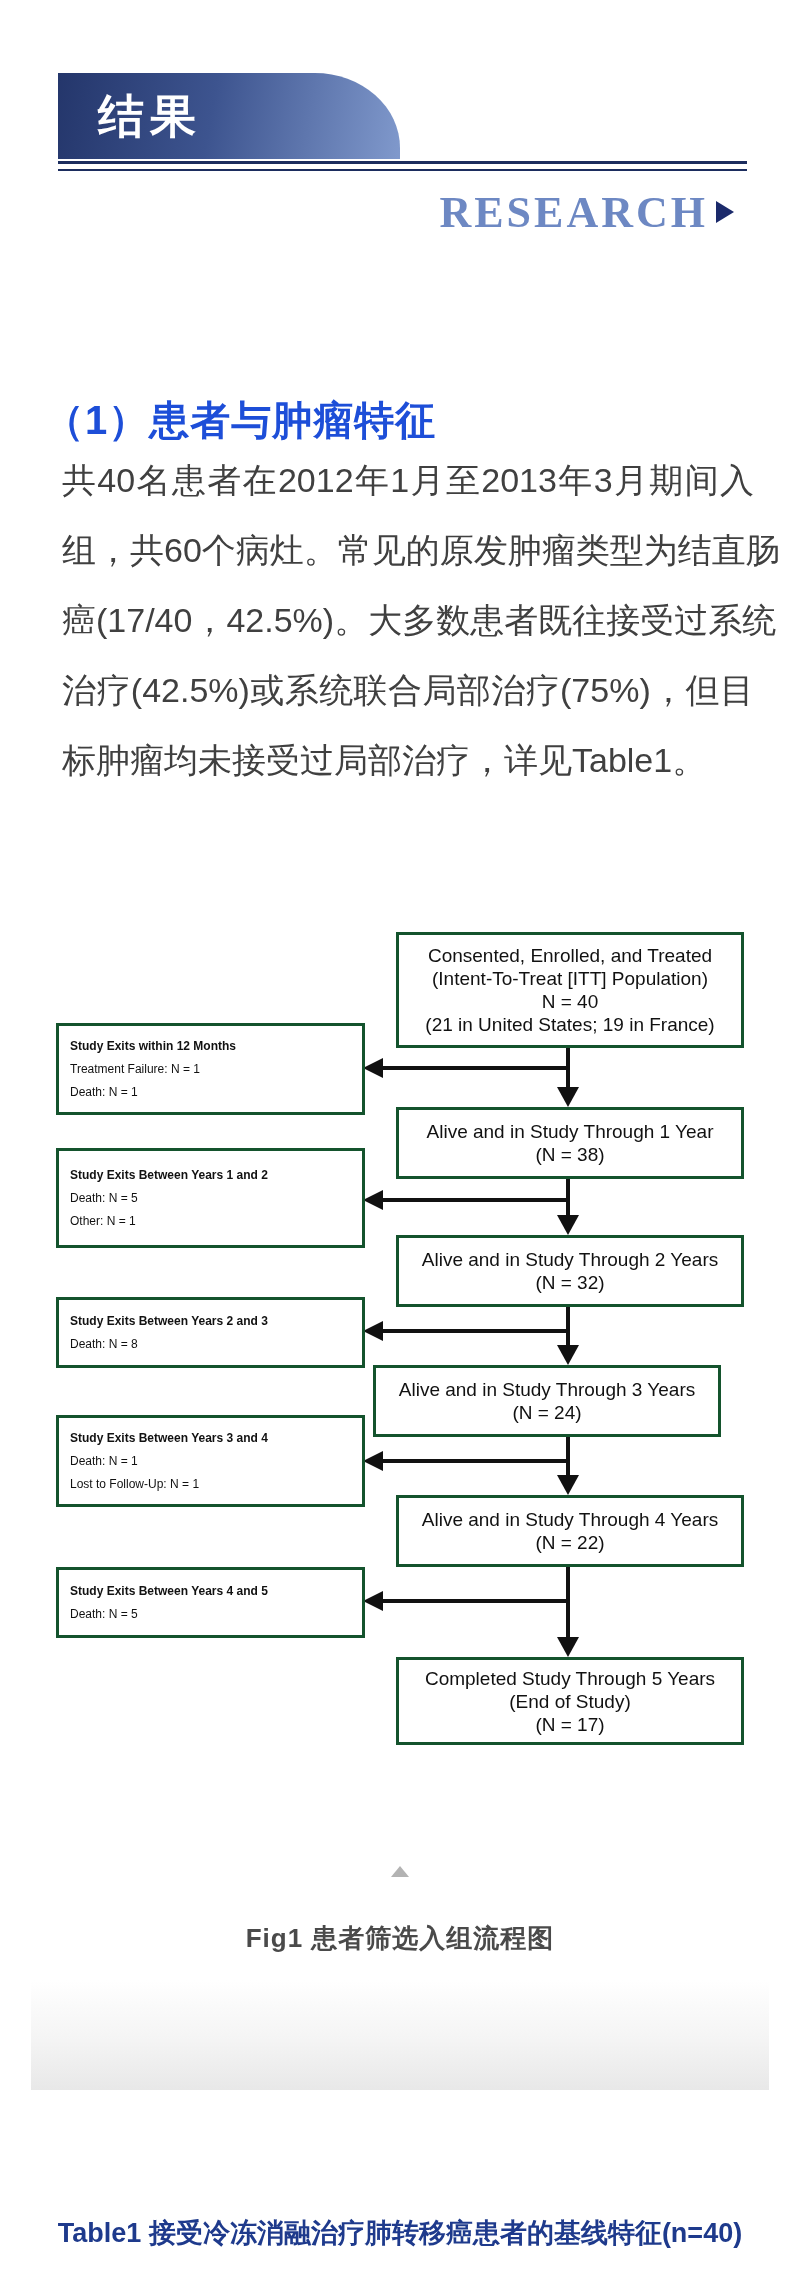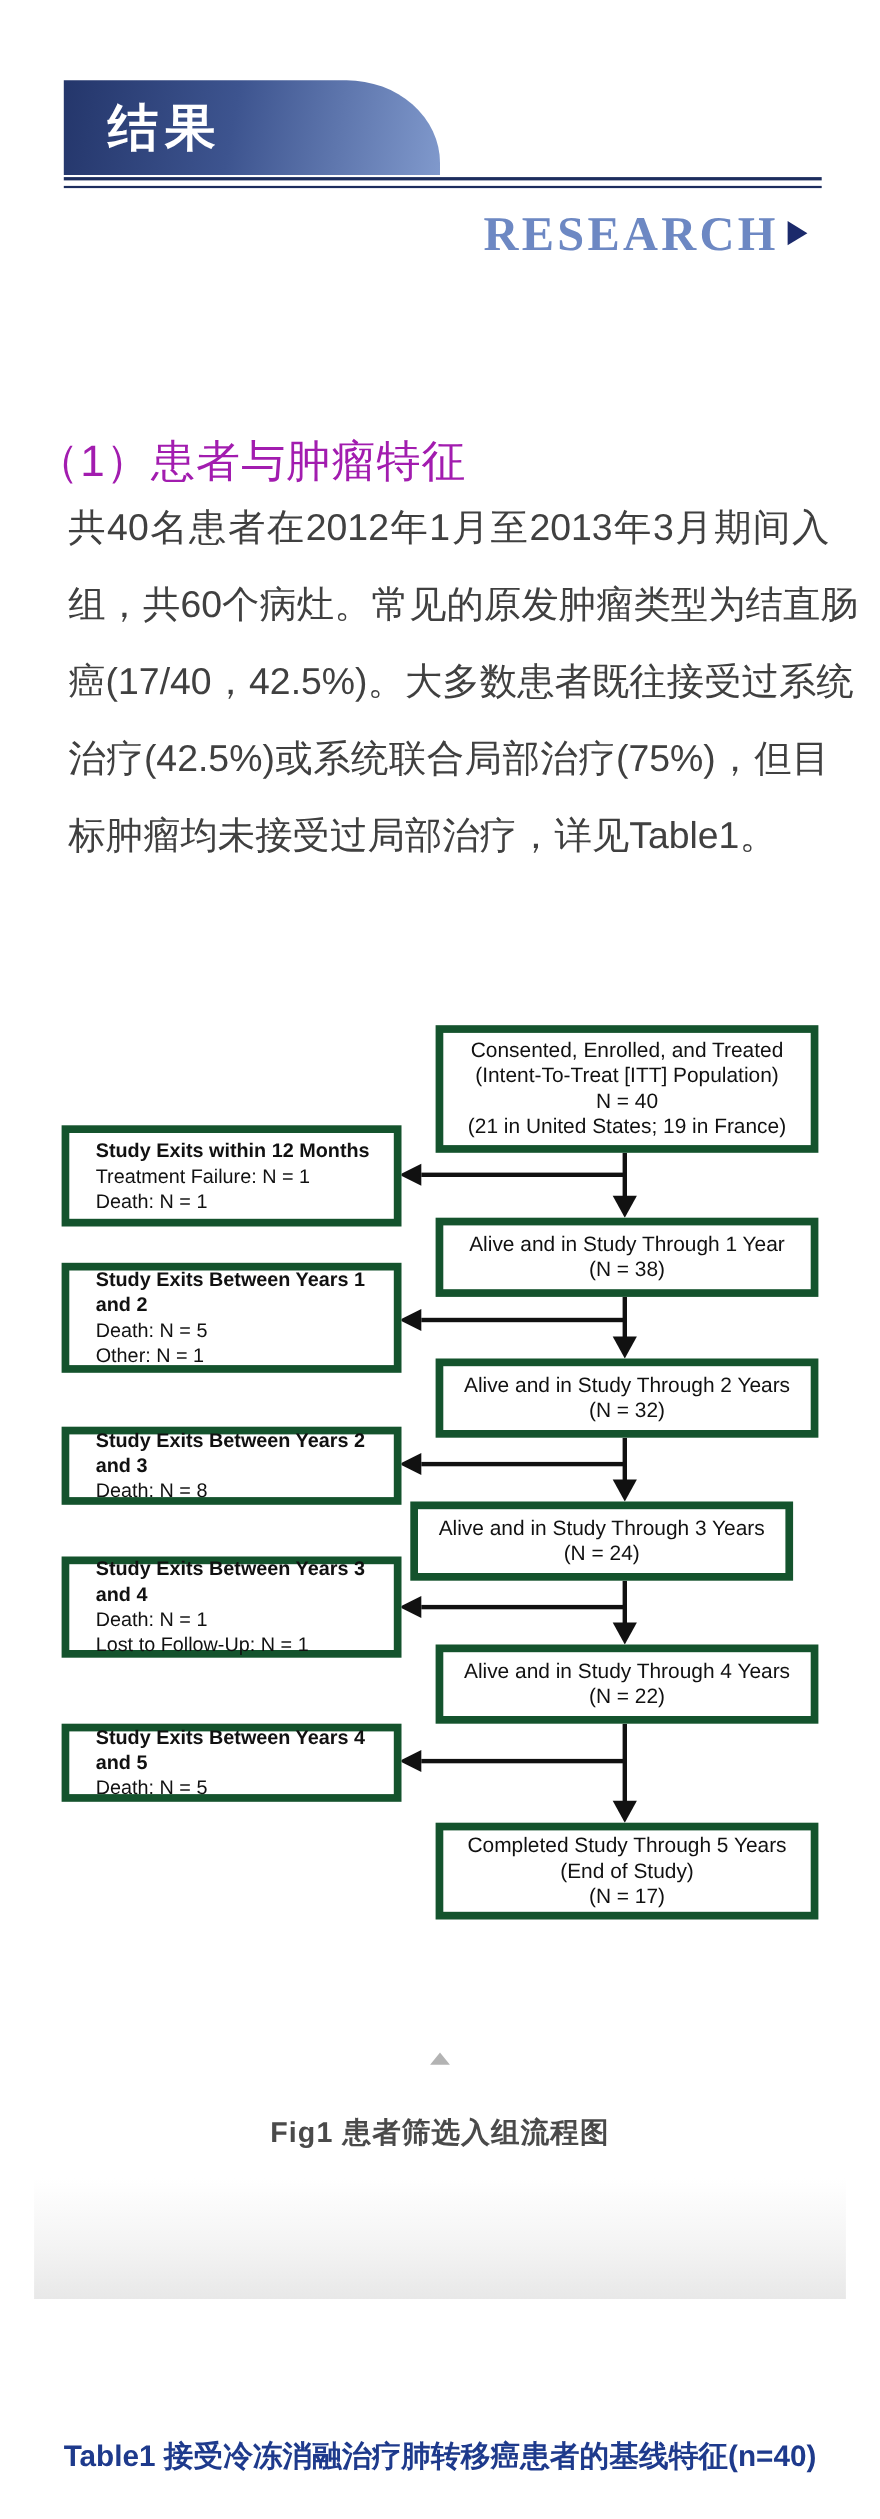--- a/index.html
+++ b/index.html
@@ -30,37 +30,37 @@
   #research .label{
     font-family:"Liberation Serif","DejaVu Serif",serif;
     font-weight:bold;font-size:44px;letter-spacing:3px;color:#6d88c3;
   }
   #research .tri{
     width:0;height:0;border-top:11px solid transparent;
     border-bottom:11px solid transparent;border-left:18px solid #1b2a6b;
   }
   
   #section-heading{
-    position:absolute;left:32px;top:390px;width:712px;height:60px;line-height:60px;
-    font-size:40px;font-weight:normal;color:#a21caf;letter-spacing:1px;
+    position:absolute;left:44px;top:390px;width:712px;height:60px;line-height:60px;
+    font-size:40px;font-weight:bold;color:#1d4ed8;letter-spacing:1px;
   }
   #paragraph{
     position:absolute;left:62px;top:445px;width:692px;
     font-size:34px;color:#404040;
   }
   #paragraph .pline{height:70px;line-height:70px;white-space:nowrap;}
   #paragraph .pline.fill{text-align:justify;text-align-last:justify;}
   
   .fbox{
-    position:absolute;box-sizing:border-box;border:7px solid #14532d;
+    position:absolute;box-sizing:border-box;border:3px solid #14532d;
     background:#ffffff;color:#111111;display:flex;flex-direction:column;justify-content:center;
   }
   .fbox.main{align-items:center;text-align:center;font-size:19px;}
   .fbox.main .bline{line-height:23px;}
-  .fbox.exit{padding-left:24px;padding-right:6px;font-size:18px;}
+  .fbox.exit{padding-left:11px;padding-right:6px;font-size:12px;}
   .fbox.exit .bline{line-height:23px;}
   .fbox.exit .bline.btitle{font-weight:bold;}
   .vline{position:absolute;left:566px;width:4px;background:#111111;}
   .hline{position:absolute;height:4px;background:#111111;}
   .arrow-down{
     position:absolute;width:0;height:0;left:557px;
     border-left:11px solid transparent;border-right:11px solid transparent;
     border-top:20px solid #111111;
   }
   .arrow-left{

